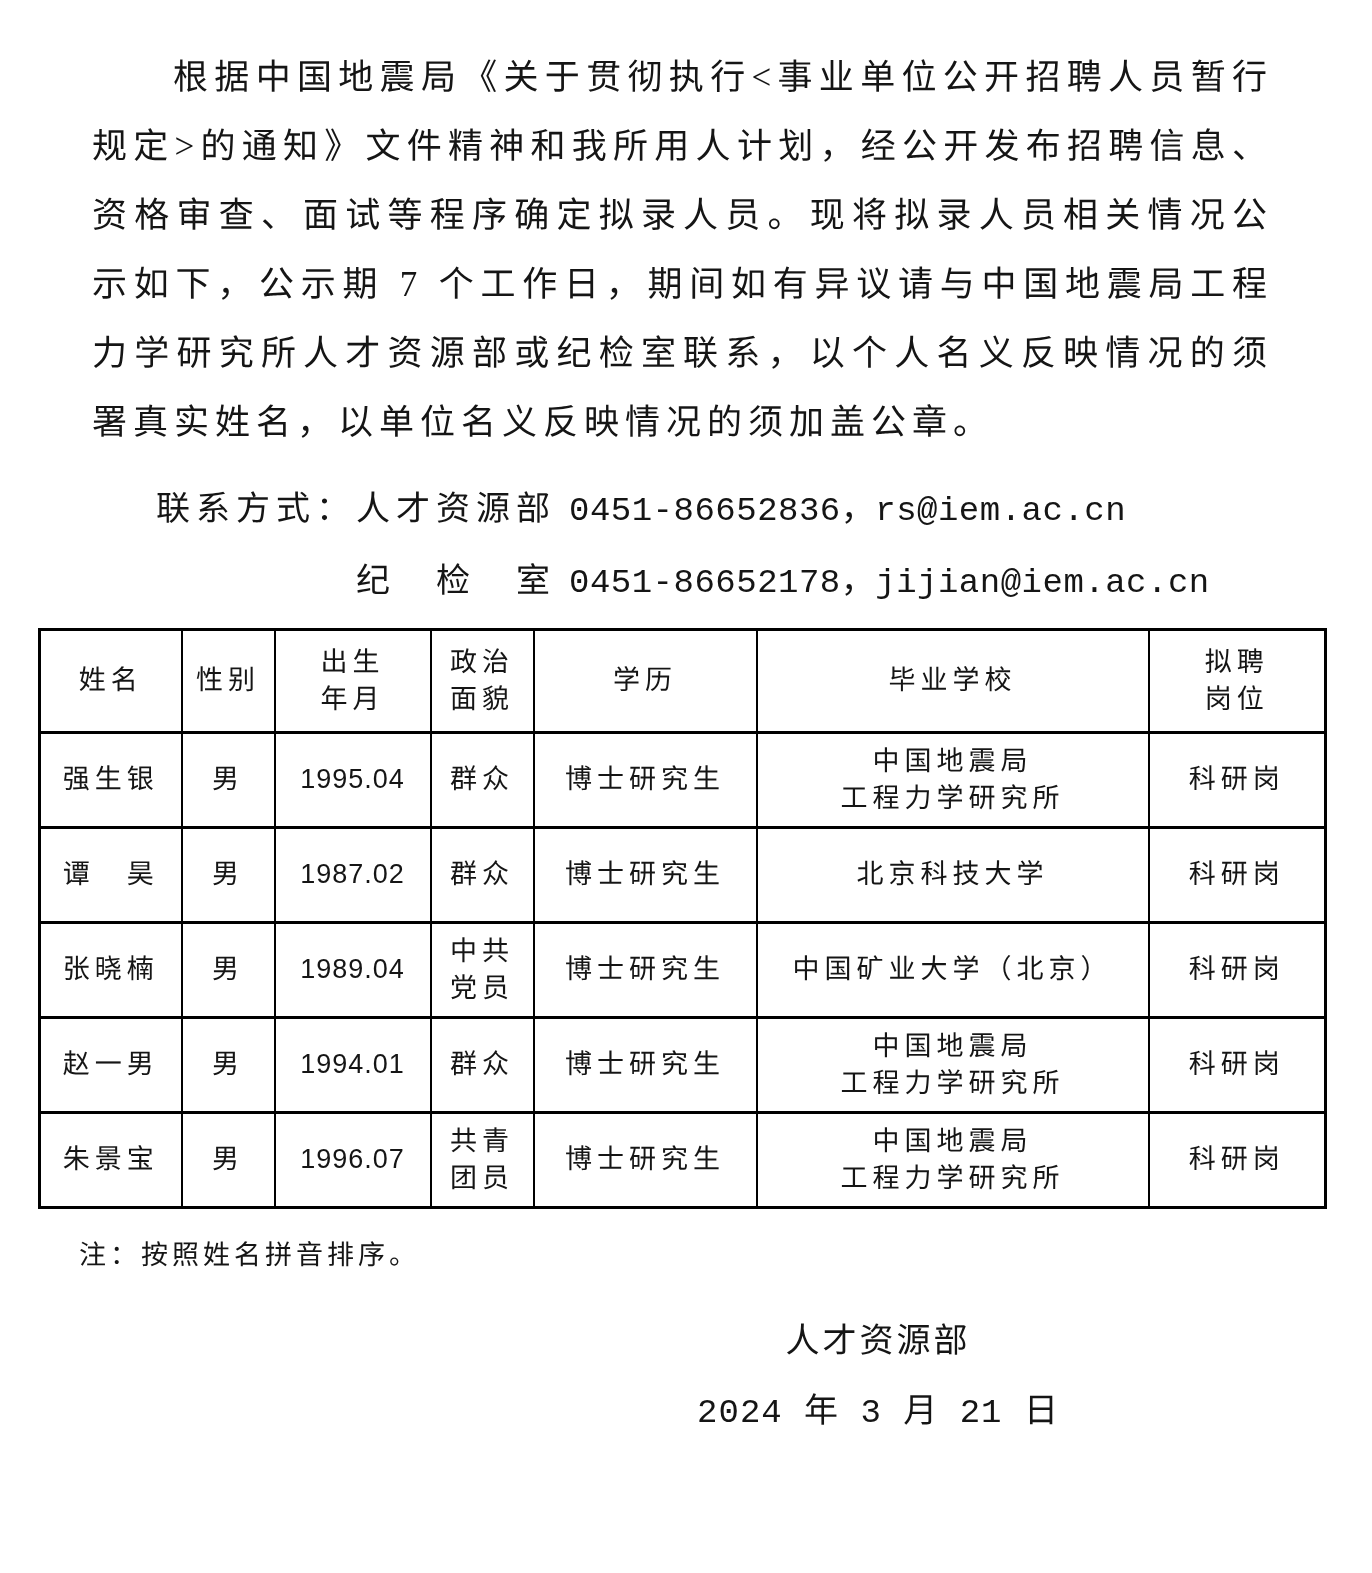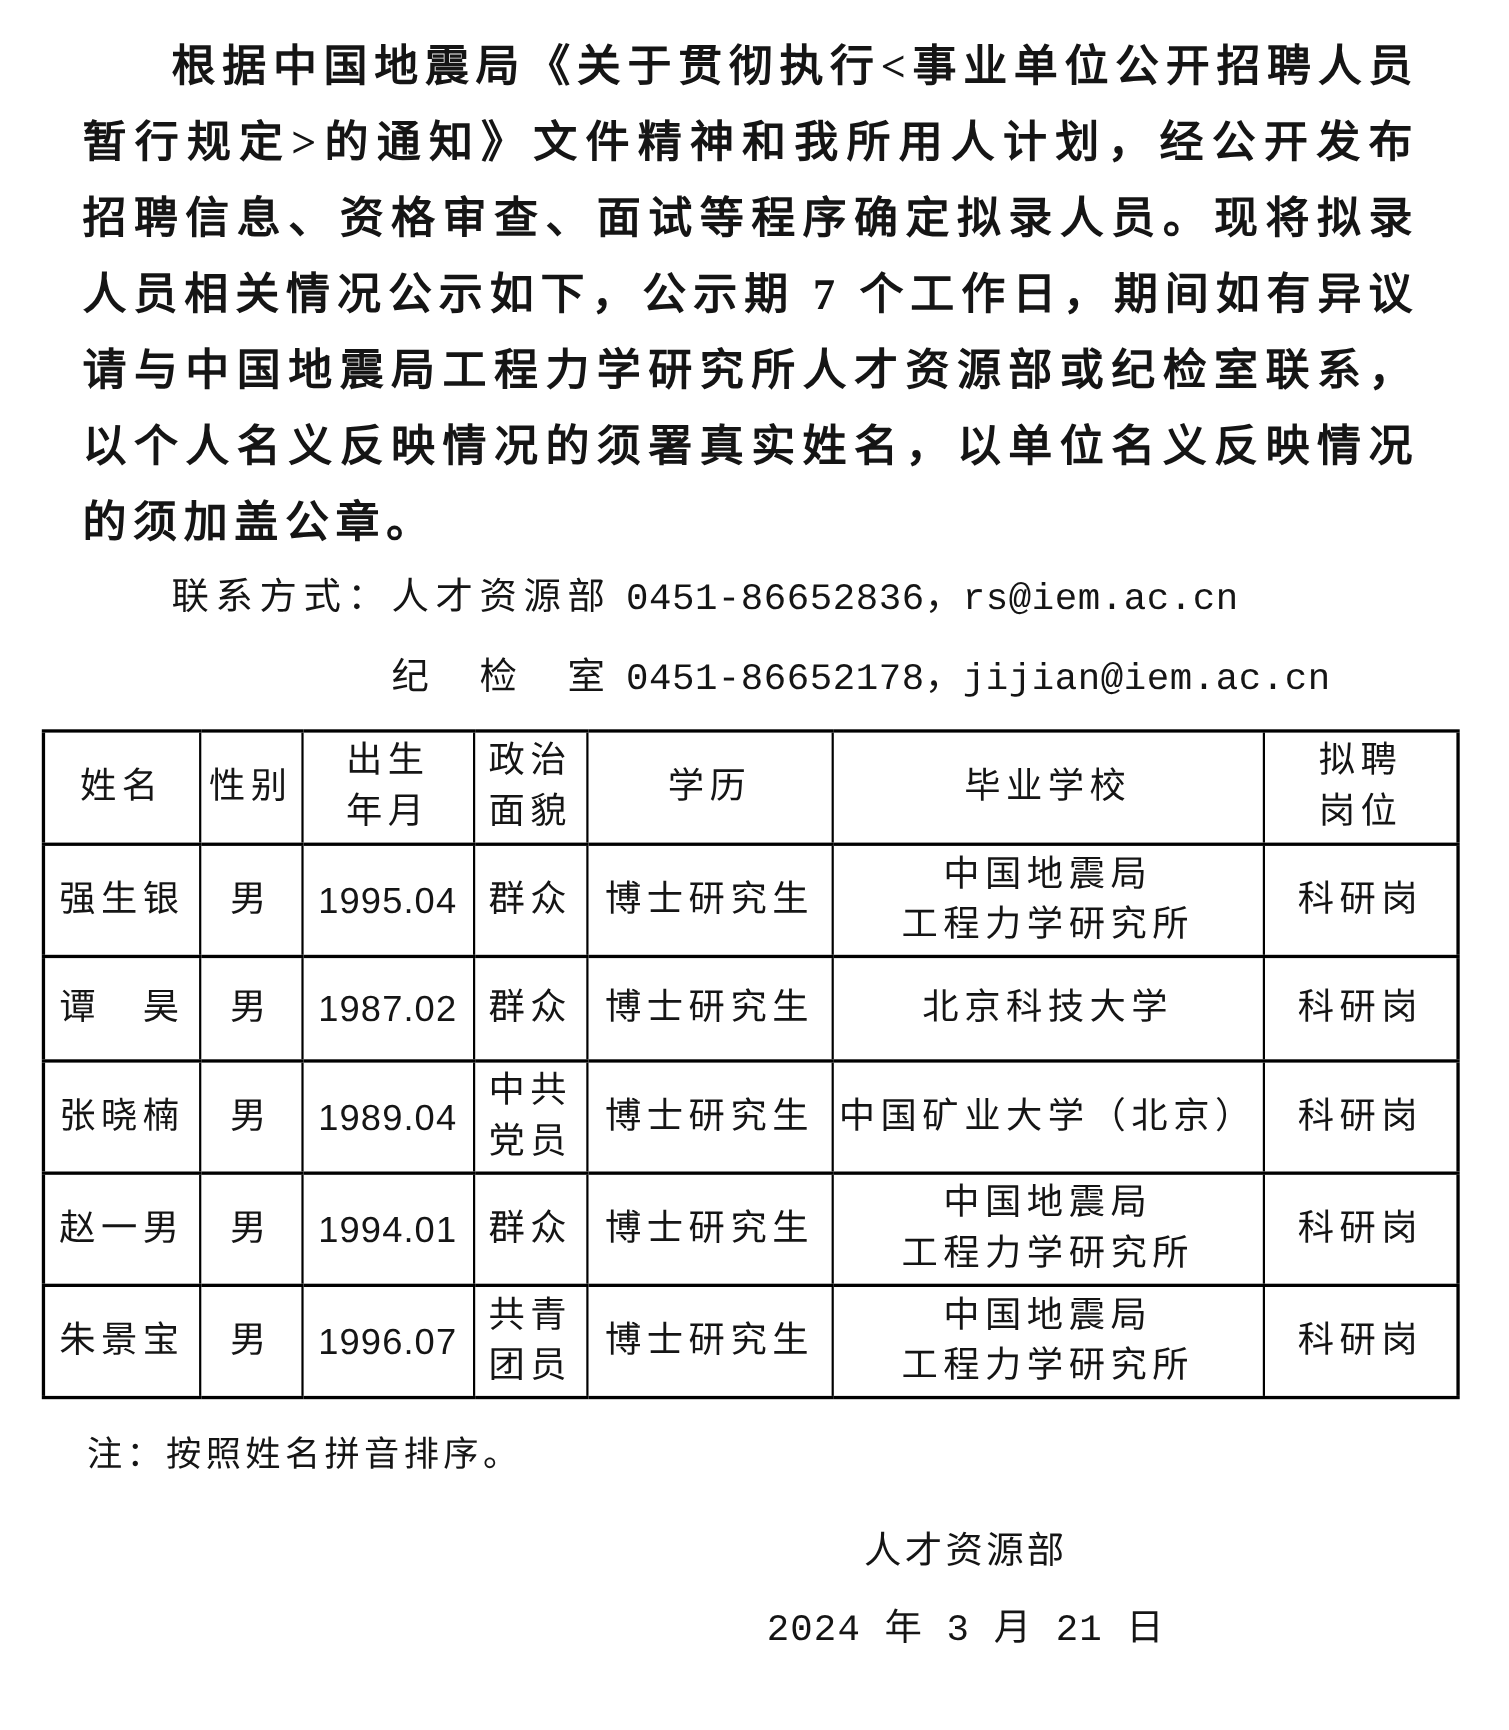--- a/index.html
+++ b/index.html
@@ -11,27 +11,26 @@
   .page {
     width: 1372px;
     min-height: 1573px;
     box-sizing: border-box;
     padding: 26px 82px 10px 75px;
     background: #ffffff;
     overflow: hidden;
   }
   
   .para {
-    margin: 0;
-    font-size: 40px;
+    margin: 17px;
+    font-size: 35px;
     line-height: 69px;
     letter-spacing: 6px;
     text-align: justify;
     text-indent: 81px;
-    font-weight: bold;
   }
   
   .contact-line {
     font-size: 34px;
     line-height: 70px;
     letter-spacing: 6px;
     white-space: nowrap;
   }
   .contact-line.line1 { padding-left: 81px; }
   .contact-line.line2 { padding-left: 281px; }
@@ -40,21 +39,21 @@
     letter-spacing: 0.5px;
   }
   .phone { margin-left: 13px; }
   
   .table-wrap { margin: 10px 0 0 -37px; }
   table.roster {
     border-collapse: collapse;
     table-layout: fixed;
     width: 1286px;
     border: 3px solid #000;
-    font-size: 33px;
+    font-size: 27px;
     letter-spacing: 5px;
   }
   table.roster th, table.roster td {
     border: 2px solid #000;
     border-top-width: 3px;
     border-bottom-width: 3px;
     text-align: center;
     vertical-align: middle;
     white-space: pre-line;
     line-height: 1.38;
@@ -64,21 +63,21 @@
   }
   table.roster thead tr { height: 103px; }
   table.roster tbody tr { height: 95px; }
   td.birth {
     font-family: Liberation Sans, sans-serif;
     letter-spacing: 1px;
   }
   
   .note {
     margin: 24px 0 0 4px;
-    font-size: 32px;
+    font-size: 27px;
     letter-spacing: 4px;
     font-family: Liberation Serif, serif;
   }
   
   .signature {
     width: 480px;
     margin: 36px 172px 0 auto;
     text-align: center;
     font-size: 34px;
     letter-spacing: 3px;

